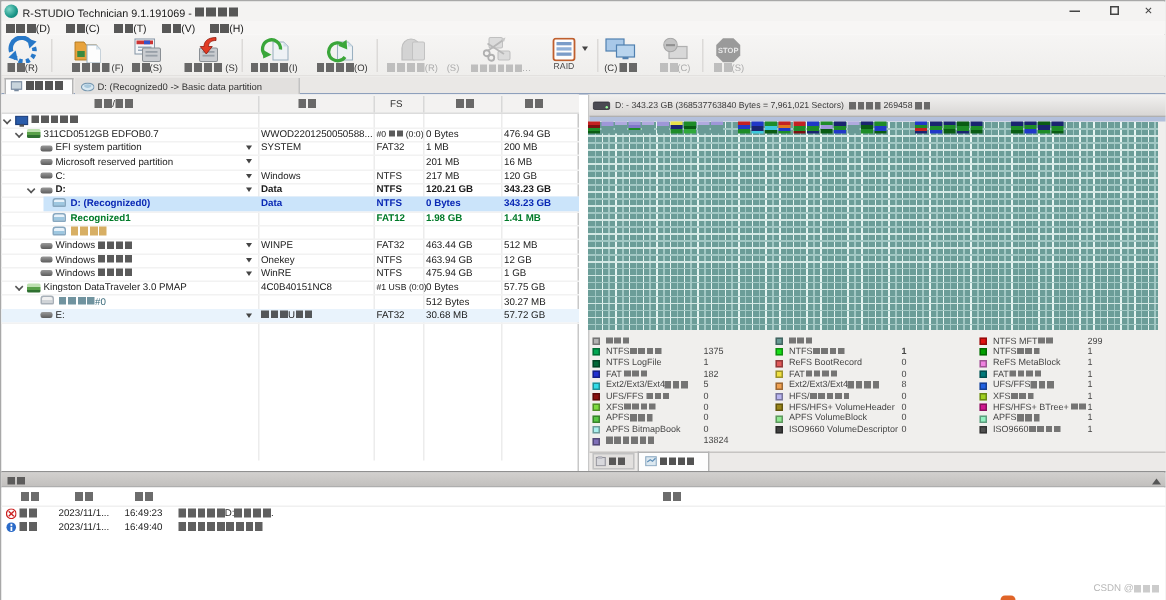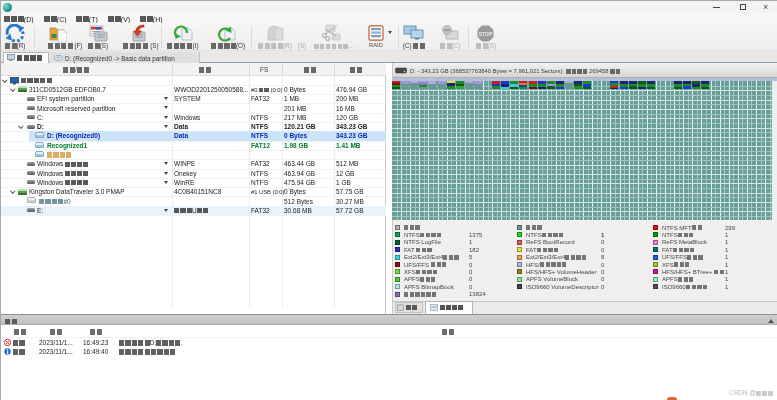--- a/index.html
+++ b/index.html
@@ -16,20 +16,21 @@
 .hdd{position:absolute;width:9px;height:6px;border-radius:1px;background:linear-gradient(180deg,#bde0b0 0 2px,#58a048 2px 4px,#2e7030 4px)}
 .row{position:absolute;left:0;width:385px;height:9.3px;white-space:nowrap}
 .cell{position:absolute;top:1.2px;white-space:nowrap}
 .lg{position:absolute;white-space:nowrap;font-size:6px;color:#454545}
 .lg b{font-weight:normal}
 .sq{position:absolute;width:5px;height:5px;border:0.5px solid rgba(0,0,0,.35)}
 </style></head><body>
 <div id="w">
 <div class="a" style="left:0;top:0;width:777px;height:13px;background:#f4f3f2"></div>
 <div class="a" style="left:2px;top:2px;width:9px;height:9px;border-radius:50%;background:radial-gradient(circle at 35% 35%,#7ed6c8,#1a9688 60%,#0d6e66)"></div>
+<div class="a" style="left:14px;top:2.5px;font-size:7.2px;color:#1a1a1a">R-STUDIO Technician 9.1.191069 - <i class="z" style="width:29.0px;height:6.5px;background:repeating-linear-gradient(90deg,currentColor 0 6.2px,transparent 6.2px 7.6px)"></i></div>
 <div class="a" style="left:712px;top:6px;width:7px;height:1px;background:#444"></div>
 <div class="a" style="left:739px;top:3px;width:6px;height:6px;border:1px solid #444"></div>
 <div class="a" style="left:762px;top:2px;font-size:9px;color:#444;line-height:8px">×</div>
 <div class="a" style="left:0;top:13px;width:777px;height:9px;background:#f7f6f5"></div>
 <div class="a" style="left:3px;top:14.5px;font-size:7px;color:#1a1a1a"><i class="z" style="width:19.8px;height:6px;background:repeating-linear-gradient(90deg,currentColor 0 5.8px,transparent 5.8px 7px)"></i>(D)</div>
 <div class="a" style="left:43px;top:14.5px;font-size:7px;color:#1a1a1a"><i class="z" style="width:12.8px;height:6px;background:repeating-linear-gradient(90deg,currentColor 0 5.8px,transparent 5.8px 7px)"></i>(C)</div>
 <div class="a" style="left:75px;top:14.5px;font-size:7px;color:#1a1a1a"><i class="z" style="width:12.8px;height:6px;background:repeating-linear-gradient(90deg,currentColor 0 5.8px,transparent 5.8px 7px)"></i>(T)</div>
 <div class="a" style="left:107px;top:14.5px;font-size:7px;color:#1a1a1a"><i class="z" style="width:12.8px;height:6px;background:repeating-linear-gradient(90deg,currentColor 0 5.8px,transparent 5.8px 7px)"></i>(V)</div>
 <div class="a" style="left:139px;top:14.5px;font-size:7px;color:#1a1a1a"><i class="z" style="width:12.8px;height:6px;background:repeating-linear-gradient(90deg,currentColor 0 5.8px,transparent 5.8px 7px)"></i>(H)</div>
 <div class="a" style="left:0;top:22px;width:777px;height:28px;background:linear-gradient(180deg,#f6f5f4,#efeeec);border-bottom:1px solid #e3e1df"></div>

